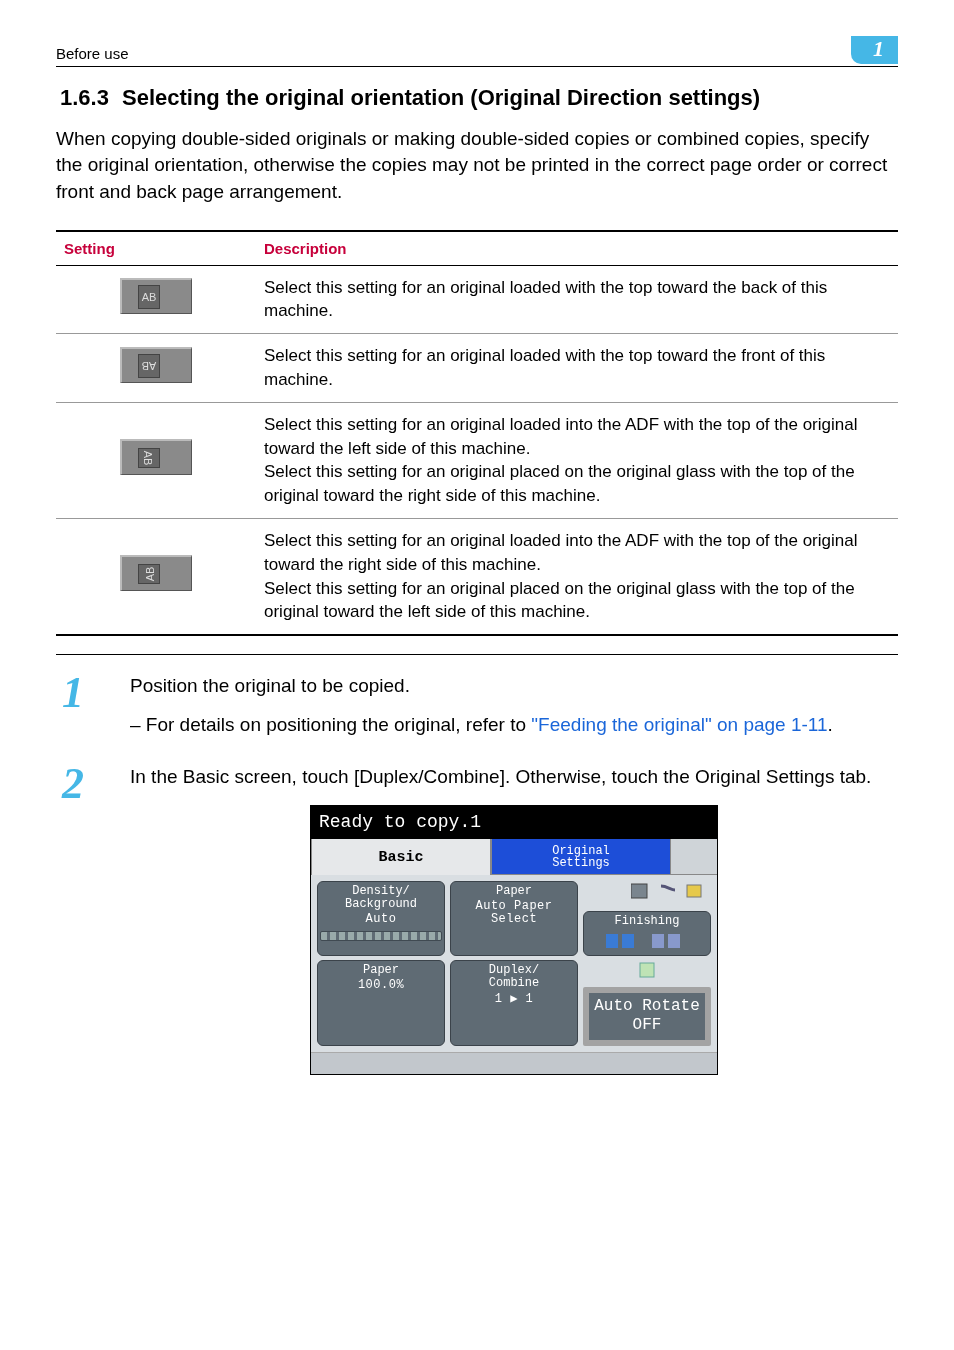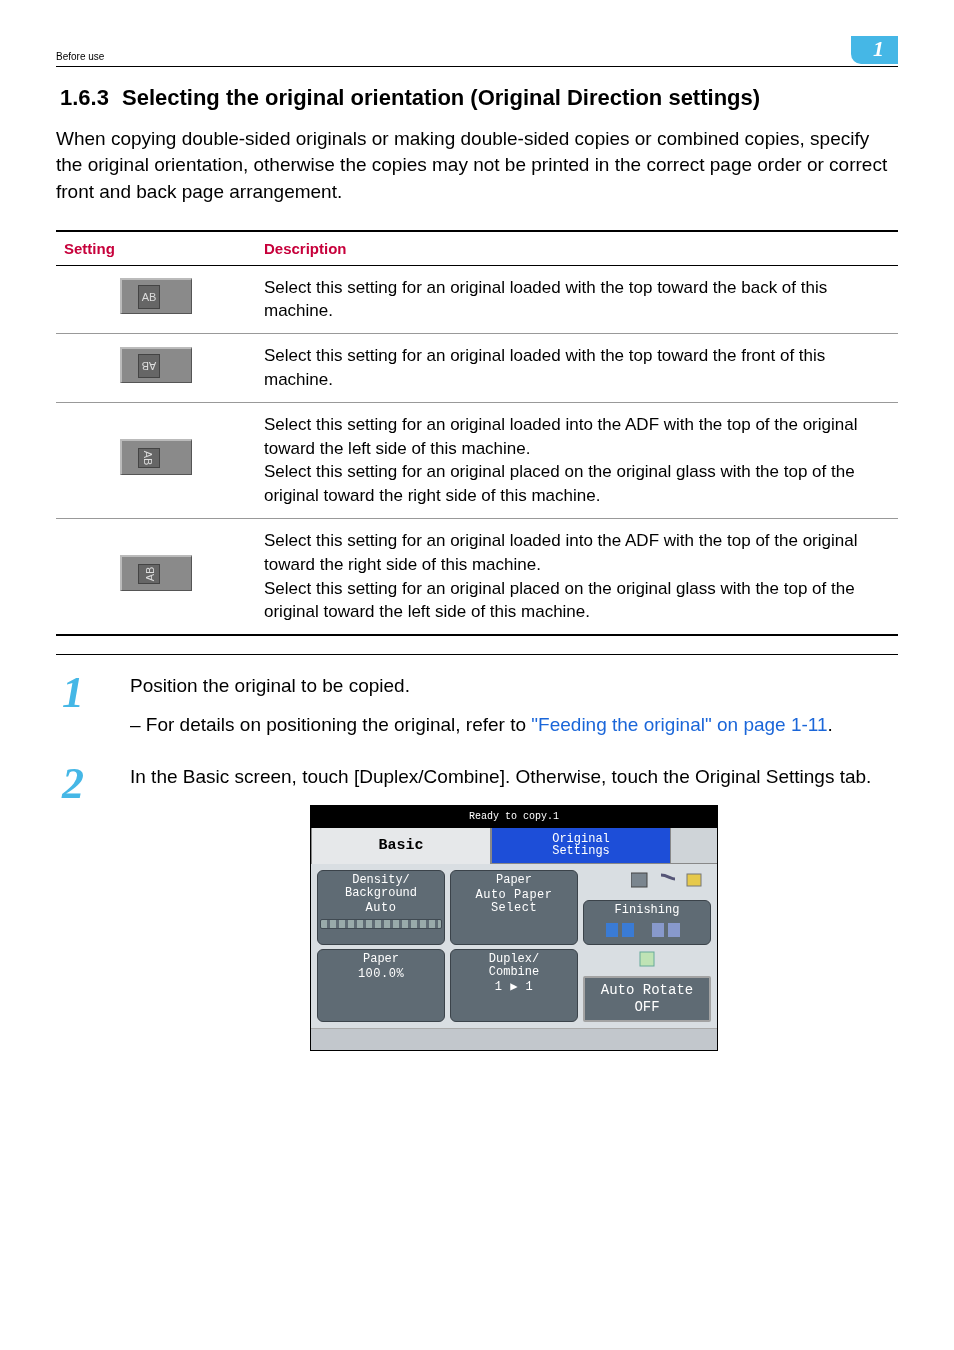--- a/index.html
+++ b/index.html
@@ -15,21 +15,21 @@
   }
   .header-row {
     display: flex;
     justify-content: space-between;
     align-items: flex-end;
     border-bottom: 1px solid #000;
     padding-bottom: 2px;
     margin-bottom: 16px;
   }
   .header-left {
-    font-size: 10px;
+    font-size: 15px;
   }
   .chapter-badge {
     background: #45b7e6;
     color: #fff;
     font-weight: bold;
     font-style: italic;
     font-size: 22px;
     padding: 2px 14px 4px 22px;
     border-radius: 0 0 0 10px;
     font-family: Georgia, 'Times New Roman', serif;
@@ -125,22 +125,22 @@
   .screen {
     width: 408px;
     margin: 14px auto 0 auto;
     border: 1px solid #000;
     background: #d9dee2;
     font-family: "Courier New", monospace;
     font-size: 13px;
   }
   .screen .titlebar {
     background: #000; color: #fff;
-    display: flex; justify-content: center;
-    padding: 4px 8px; font-size: 10px;
+    display: flex; justify-content: flex-start;
+    padding: 4px 8px; font-size: 18px;
   }
   .screen .tabs { display: flex; height: 36px; }
   .screen .tab {
     flex: 1; text-align: left; padding: 4px 0;
     border: 1px solid #888; border-top: none;
     display: flex; align-items: center; justify-content: center;
     line-height: 1;
   }
   .screen .tab.active { background: #e6e8ea; color:#000; font-weight: bold; font-size:15px; border-bottom:none;}
   .screen .tab.inactive { background: #1d4ed8; color:#fff; font-size: 12px; }
@@ -149,22 +149,22 @@
   .screen .cell {
     background: #5f6b74; color: #fff; text-align:center;
     border: 1px solid #3b434a; padding: 3px 2px 5px 2px; line-height:1.1;
     border-radius:6px;
   }
   .screen .cell .lab { font-size:12px; }
   .screen .cell .val { font-size:12px; margin-top:2px; letter-spacing:0.5px;}
   .screen .cell.tall { min-height: 62px; }
   .screen .row2 { display:grid; grid-template-columns:1fr 1fr 1fr; gap:5px; padding:0 6px 6px 6px;}
   .screen .subpanel {
-    background:#5f6b74; text-align:center; border:2px solid #a3a3a3;
-    color:#fff; font-size:14px; padding:4px 2px; line-height:1.2; border-radius:2px;
+    background:#5f6b74; text-align:center; border:6px solid #a3a3a3;
+    color:#fff; font-size:16px; padding:4px 2px; line-height:1.2; border-radius:2px;
   }
   .screen .bottombar { height: 22px; background:#c2c7cc; border-top:1px solid #aaa;}
   .densitydots {
     height:10px; margin-top:4px;
     background: repeating-linear-gradient(90deg,#9aa 0 6px,#5f6b74 6px 9px);
     border:1px solid #404a52; border-radius:2px;
   }
   .fin-icons { height:18px; margin-top:4px; }
   .fin-icons svg { vertical-align: middle; }
   .rowicons { height: 20px; margin-bottom:3px;}

